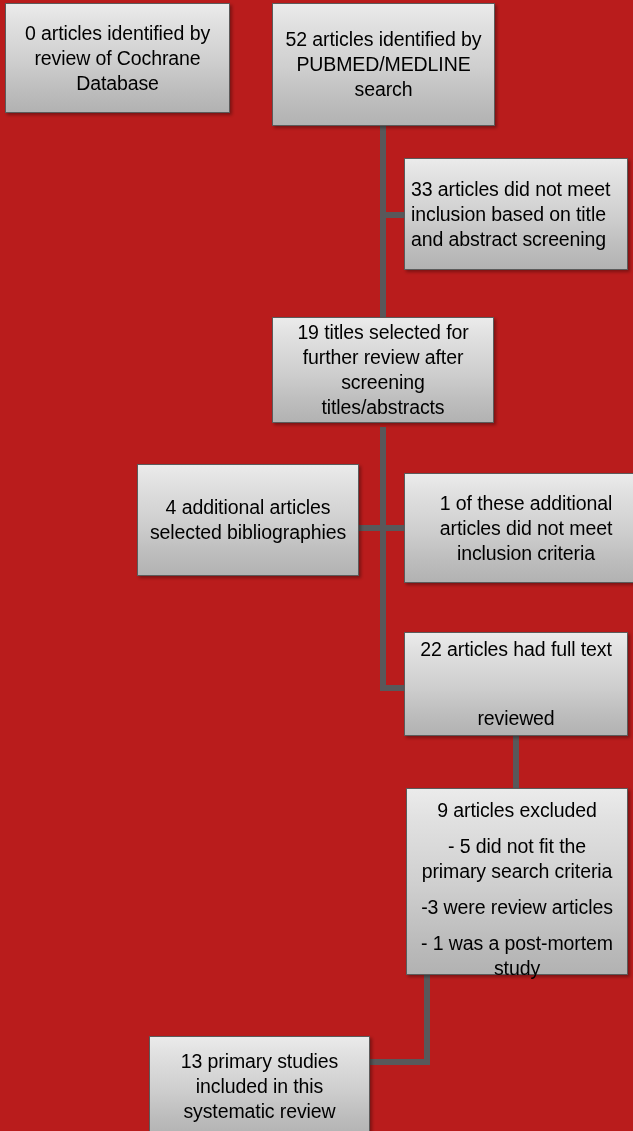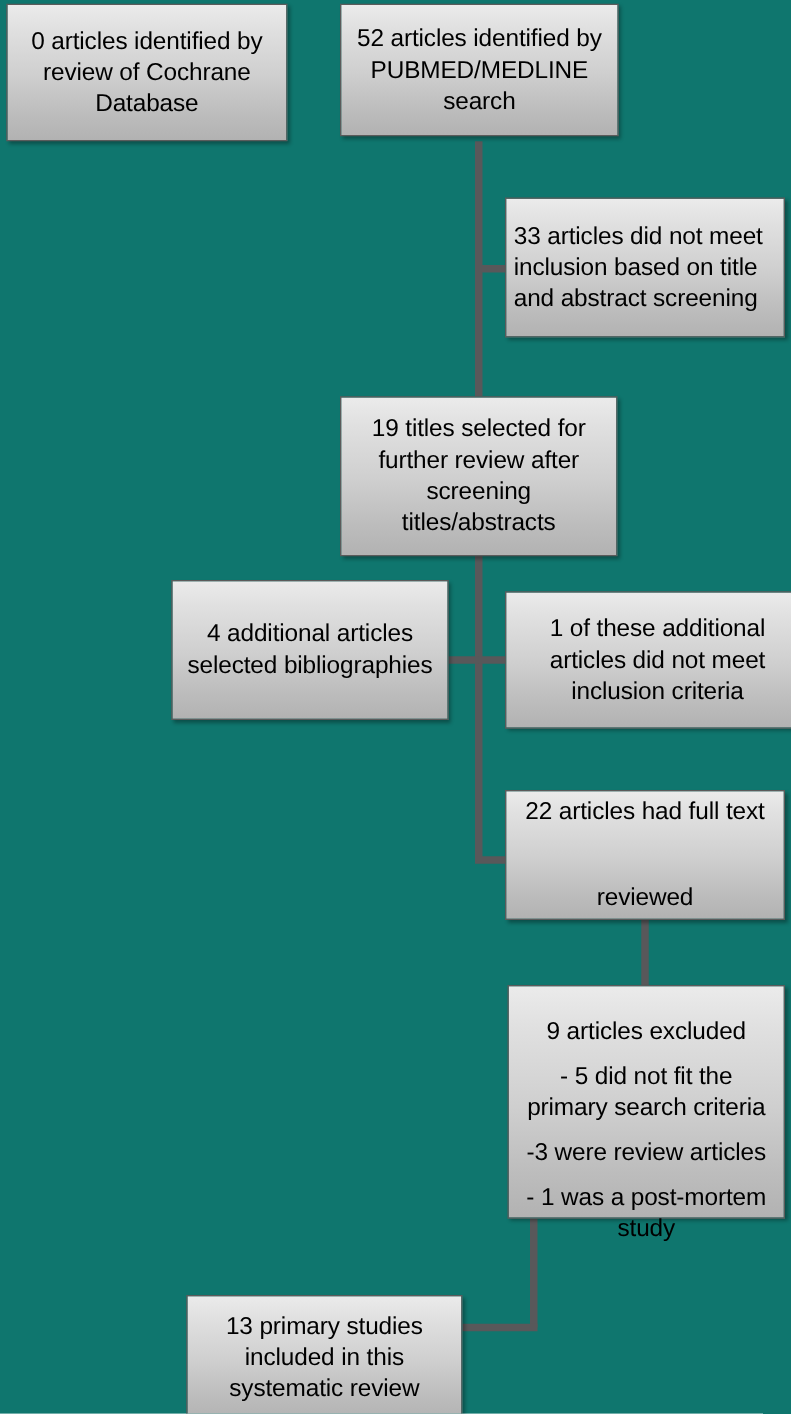--- a/index.html
+++ b/index.html
@@ -4,21 +4,21 @@
 <style>
   html, body {
     margin: 0;
     padding: 0;
     background: #ffffff;
   }
   #flow-root {
     position: relative;
     width: 633px;
     height: 1131px;
-    background: #0f766e;
+    background: #b91c1c;
     overflow: hidden;
     font-family: "Liberation Sans", sans-serif;
   }
 
   
   #connectors {
     position: absolute;
     left: 0;
     top: 0;
     width: 633px;
@@ -55,28 +55,28 @@
   .flow-box .para {
     display: block;
     width: 100%;
   }
   .flow-box .para + .para {
     margin-top: 11px;
   }
 
   
   #box-cochrane      { left: 5px;   top: 3px;    width: 225px; height: 110px; }
-  #box-pubmed        { left: 272px; top: 3px;    width: 223px; height: 106px; }
+  #box-pubmed        { left: 272px; top: 3px;    width: 223px; height: 123px; }
   #box-excluded-33   { left: 404px; top: 158px;  width: 224px; height: 112px; }
-  #box-titles-19     { left: 272px; top: 317px;  width: 222px; height: 128px; }
+  #box-titles-19     { left: 272px; top: 317px;  width: 222px; height: 106px; }
   #box-additional-4  { left: 137px; top: 464px;  width: 222px; height: 112px; }
   #box-addl-excl-1   { left: 404px; top: 473px;  width: 244px; height: 110px; }
   #box-fulltext-22   { left: 404px; top: 632px;  width: 224px; height: 104px; gap: 44px; }
   #box-excluded-9    { left: 406px; top: 788px;  width: 222px; height: 187px;
-                       justify-content: flex-start; padding-top: 24px; }
+                       justify-content: flex-start; padding-top: 9px; }
   #box-included-13   { left: 149px; top: 1012px; width: 221px; height: 101px; margin-top: 24px; }
 </style>
 </head>
 <body>
 
 <div id="flow-root">
 
   <svg id="connectors" viewBox="0 0 633 1131" width="633" height="1131" aria-hidden="true">
     <g stroke="#58585a" stroke-width="6" fill="none" stroke-linecap="butt">
 

